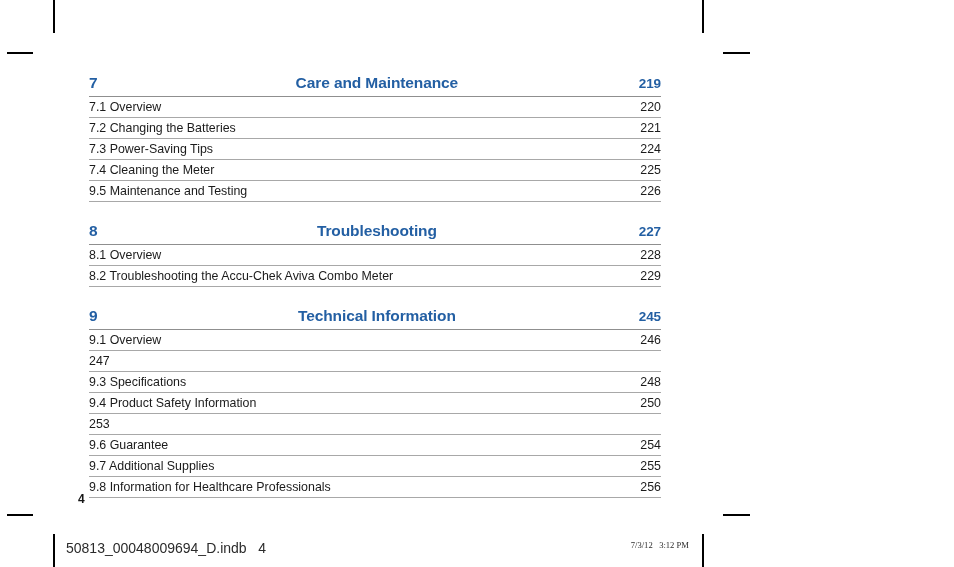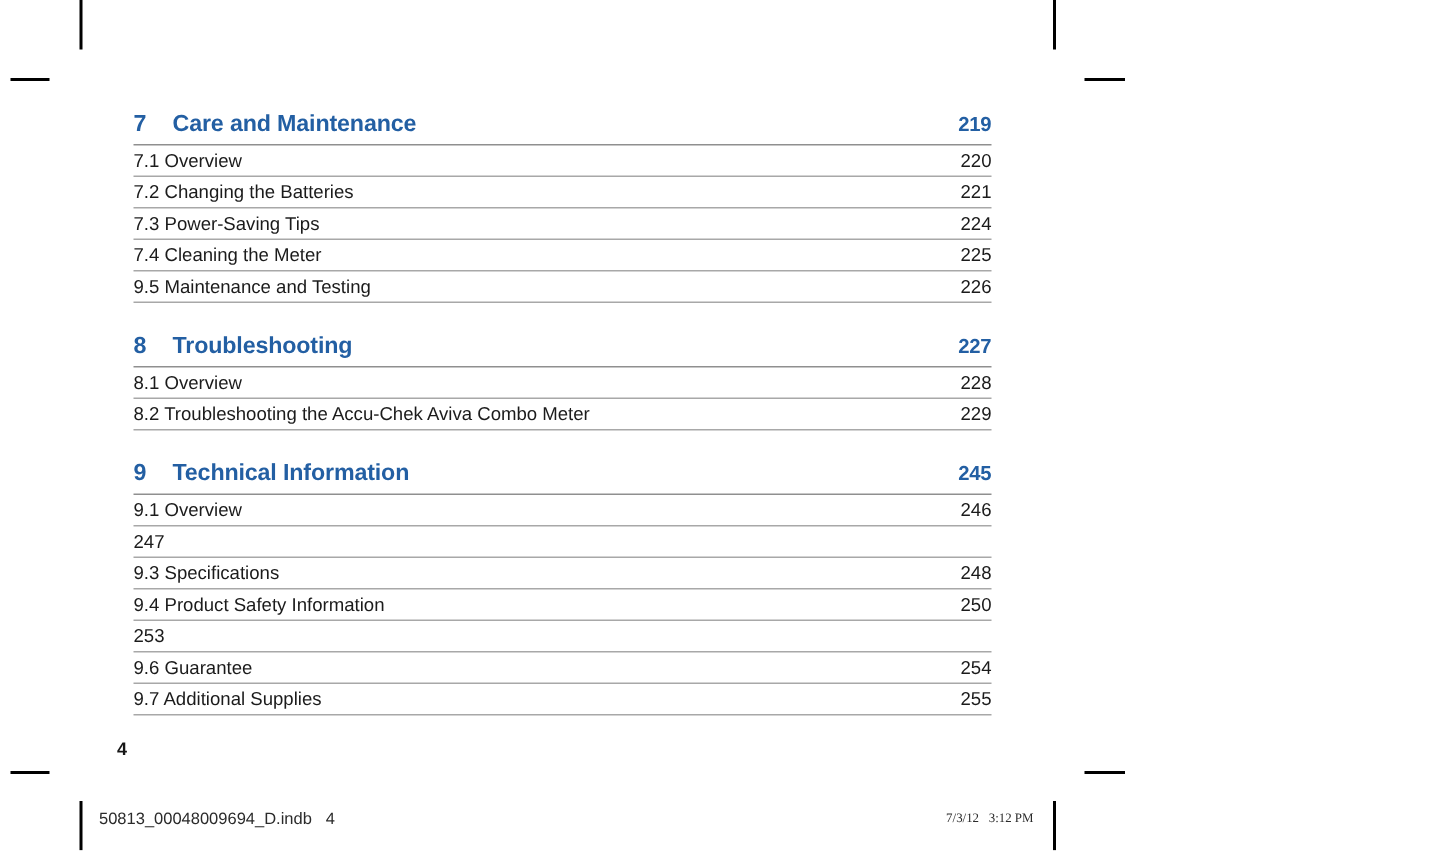--- a/index.html
+++ b/index.html
@@ -56,21 +56,21 @@
     font-weight: bold;
     font-size: 15.5px;
     letter-spacing: -0.1px;
     padding-bottom: 4px;
     border-bottom: 1px solid #8f8f8f;
   }
   .sec-num {
     width: 26px;
     flex: 0 0 26px;
   }
-  .sec-title { flex: 1 1 auto; }
+  .sec-title { flex: 1 1 auto; text-align: center; }
   .sec-page {
     flex: 0 0 auto;
     text-align: right;
     font-size: 13.5px;
   }
 
   
   .entry {
     display: flex;
     align-items: baseline;
@@ -95,21 +95,21 @@
     font-size: 12px;
     font-weight: bold;
     color: #161616;
   }
 
   
   #footer-left {
     position: absolute;
     left: 66px;
     top: 540px;
-    font-size: 11px;
+    font-size: 14px;
     color: #2b2b2b;
     white-space: pre;
   }
   #footer-right {
     position: absolute;
     right: 265px;
     top: 540px;
     font-size: 8.6px;
     color: #2b2b2b;
     white-space: pre;
@@ -198,20 +198,24 @@
           <span class="entry-page">253</span>
         </div>
         <div class="entry">
           <span class="entry-label">9.6 Guarantee</span>
           <span class="entry-page">254</span>
         </div>
         <div class="entry">
           <span class="entry-label">9.7 Additional Supplies</span>
           <span class="entry-page">255</span>
         </div>
+        <div class="entry">
+          <span class="entry-label">9.8 Information for Healthcare Professionals</span>
+          <span class="entry-page">256</span>
+        </div>
       </div>
     </div>
 
   <div id="folio">4</div>
 
   <div id="footer-left">50813_00048009694_D.indb   4</div>
   <div id="footer-right">7/3/12   3:12 PM</div>
 
 </div>
 

